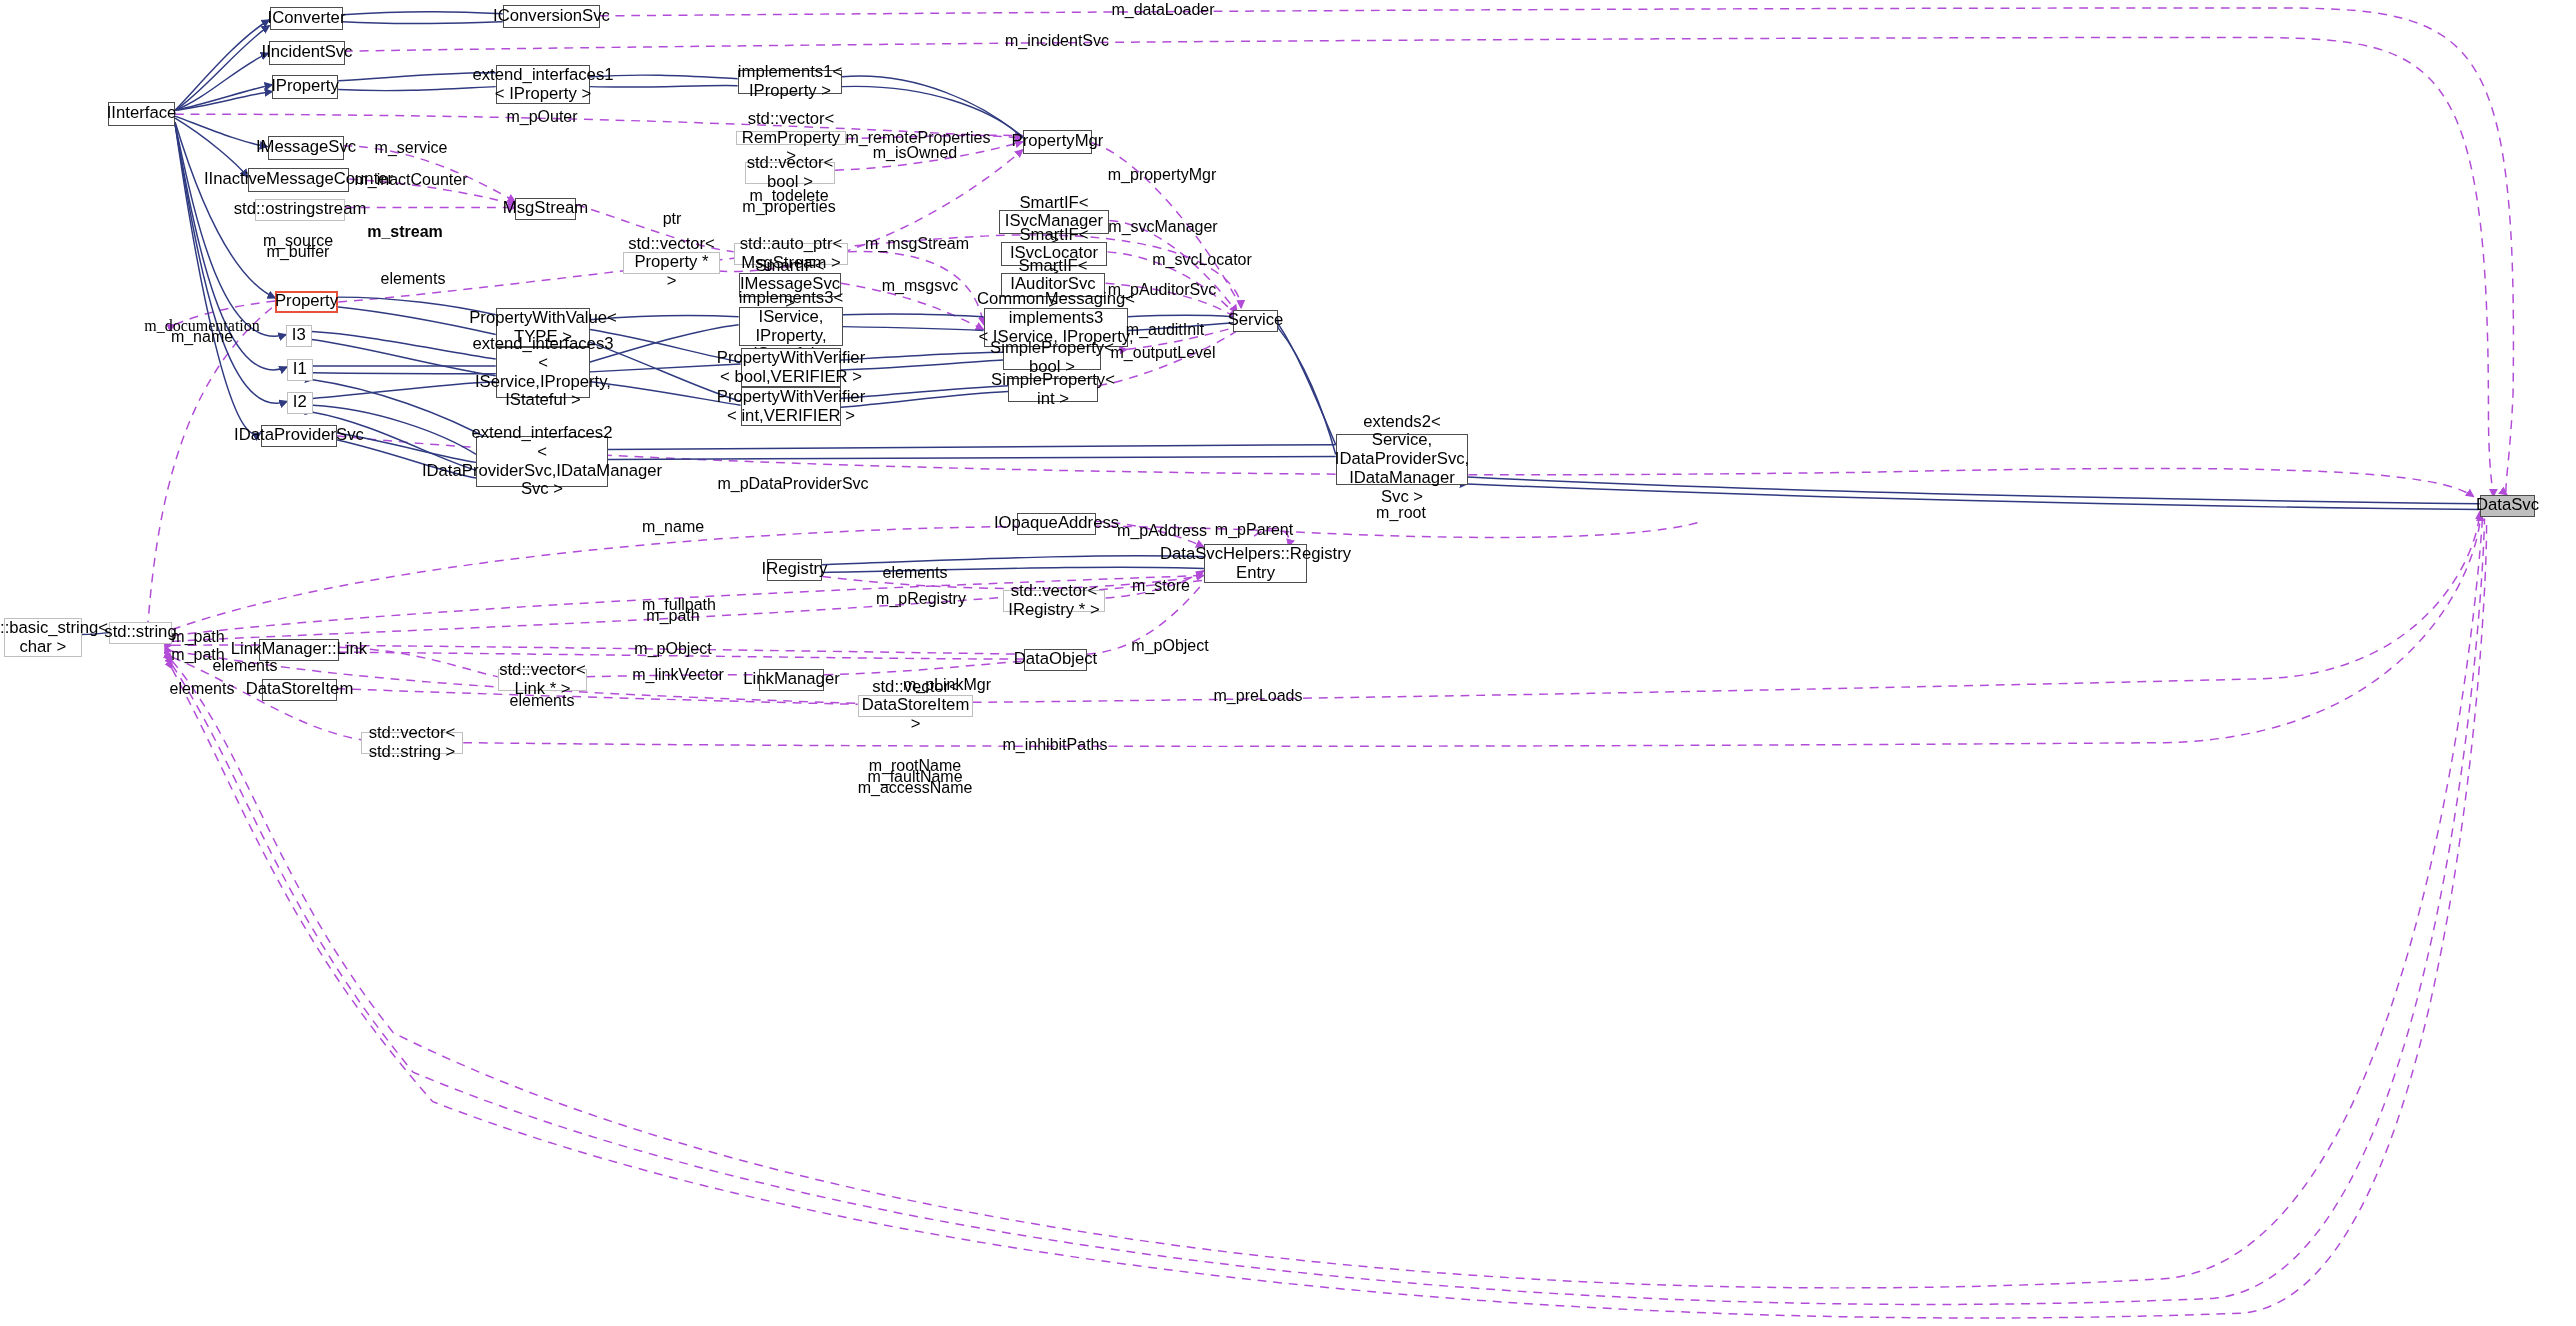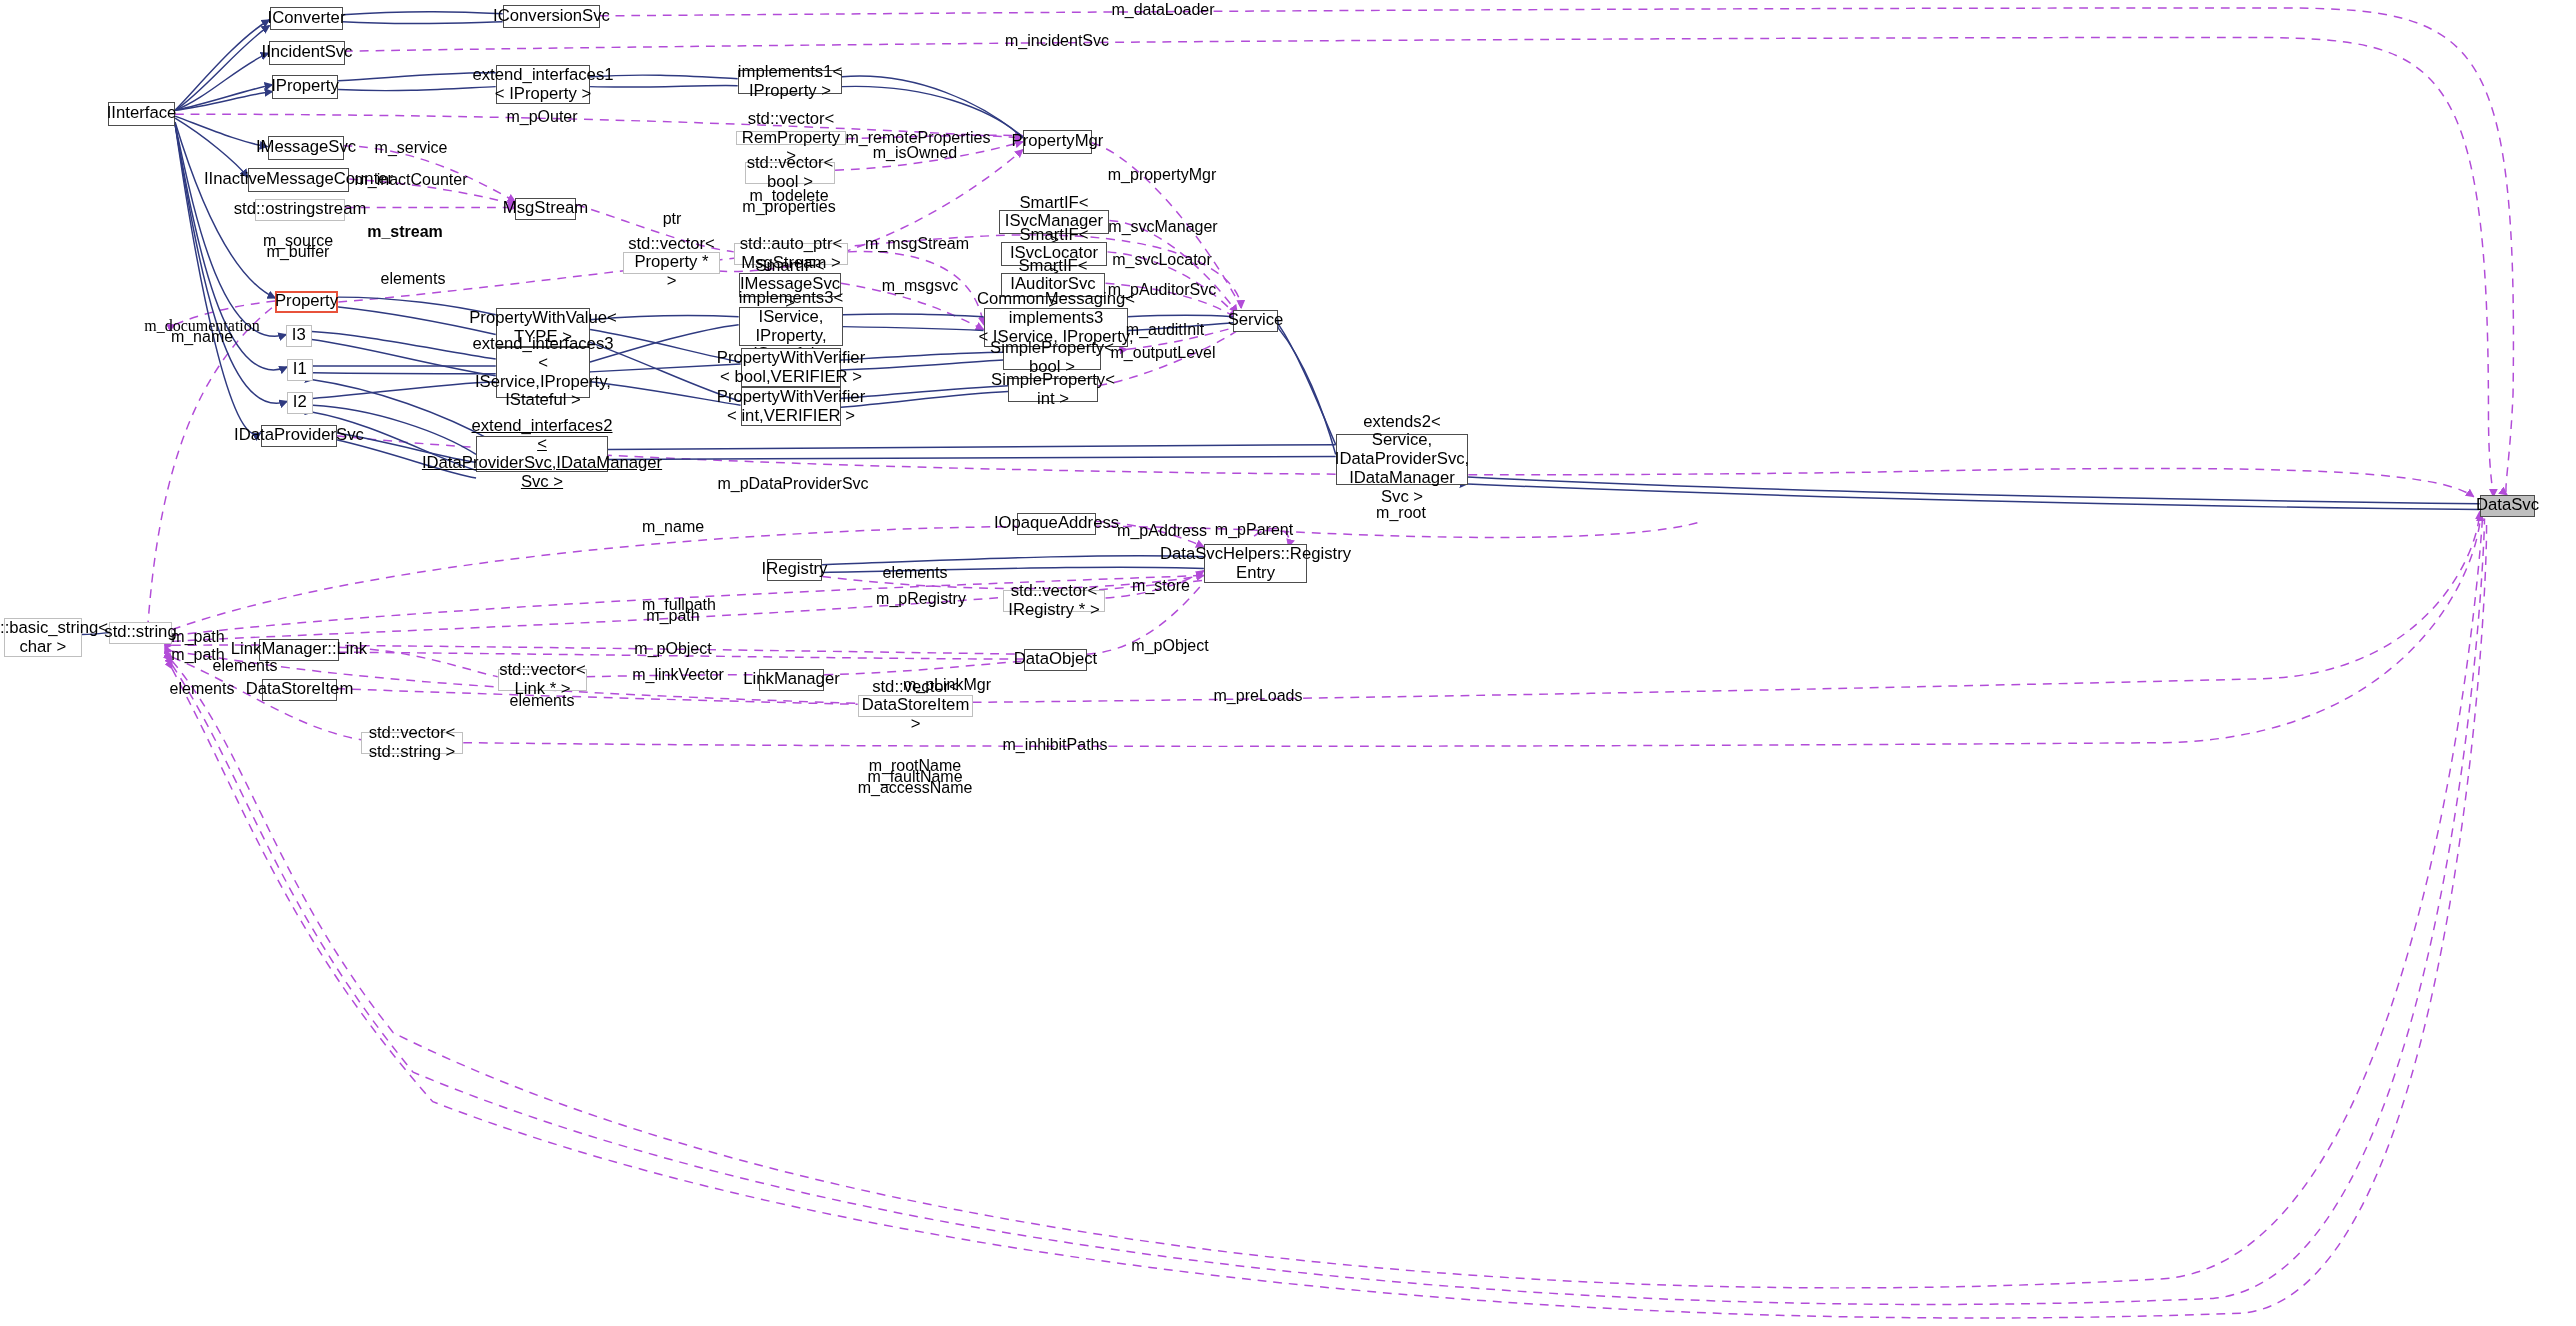--- a/index.html
+++ b/index.html
@@ -210,21 +210,21 @@
 IStateful &gt;</span></div>
       <div class="node solid" style="left: 741px; top: 348px; width: 100px; height: 39px;"><span>PropertyWithVerifier
 &lt; bool,VERIFIER &gt;</span></div>
       <div class="node solid" style="left: 1003px; top: 346px; width: 98px; height: 23.6px;"><span>SimpleProperty&lt; bool &gt;</span></div>
       <div class="node light" style="left: 287px; top: 359px; width: 25.6px; height: 21.6px;"><span>I1</span></div>
       <div class="node solid" style="left: 1008px; top: 378px; width: 90px; height: 23.6px;"><span>SimpleProperty&lt; int &gt;</span></div>
       <div class="node solid" style="left: 741px; top: 387px; width: 100px; height: 39px;"><span>PropertyWithVerifier
 &lt; int,VERIFIER &gt;</span></div>
       <div class="node light" style="left: 287px; top: 392px; width: 25.6px; height: 21.6px;"><span>I2</span></div>
       <div class="node solid" style="left: 261px; top: 425px; width: 76px; height: 21.6px;"><span>IDataProviderSvc</span></div>
-      <div class="node solid" style="left: 476px; top: 436px; width: 132px; height: 36px; text-decoration: underline;"><span>extend_interfaces2
+      <div class="node solid" style="left: 476px; top: 436px; width: 132px; height: 51px;"><span>extend_interfaces2
 &lt; IDataProviderSvc,IDataManager
 Svc &gt;</span></div>
       <div class="node solid" style="left: 1336px; top: 434px; width: 132px; height: 51px;"><span>extends2&lt; Service,
 IDataProviderSvc, IDataManager
 Svc &gt;</span></div>
       <div class="node highlight-fill" style="left: 2480px; top: 495px; width: 55px; height: 21.6px;"><span>DataSvc</span></div>
       <div class="node solid" style="left: 1017px; top: 513px; width: 79px; height: 21.6px;"><span>IOpaqueAddress</span></div>
       <div class="node solid" style="left: 1204px; top: 544px; width: 103px; height: 39px;"><span>DataSvcHelpers::Registry
 Entry</span></div>
       <div class="node solid" style="left: 767px; top: 559px; width: 55px; height: 21.6px;"><span>IRegistry</span></div>
@@ -248,21 +248,21 @@
       <div class="edge-label" style="left: 918px; top: 129px;">m_remoteProperties</div>
       <div class="edge-label" style="left: 915px; top: 144px;">m_isOwned</div>
       <div class="edge-label" style="left: 1162px; top: 166px;">m_propertyMgr</div>
       <div class="edge-label" style="left: 411px; top: 171px;">m_inactCounter</div>
       <div class="edge-label" style="left: 405px; top: 223px; font-weight: bold;">m_stream</div>
       <div class="edge-label" style="left: 789px; top: 187px;">m_todelete</div>
       <div class="edge-label" style="left: 789px; top: 198px;">m_properties</div>
       <div class="edge-label" style="left: 672px; top: 210px;">ptr</div>
       <div class="edge-label" style="left: 1163px; top: 218px;">m_svcManager</div>
       <div class="edge-label" style="left: 917px; top: 235px;">m_msgStream</div>
-      <div class="edge-label" style="left: 1162px; top: 251px;">m_svcLocator</div>
+      <div class="edge-label" style="left: 1202px; top: 251px;">m_svcLocator</div>
       <div class="edge-label" style="left: 298px; top: 232px;">m_source</div>
       <div class="edge-label" style="left: 298px; top: 243px;">m_buffer</div>
       <div class="edge-label" style="left: 920px; top: 277px;">m_msgsvc</div>
       <div class="edge-label" style="left: 1162px; top: 281px;">m_pAuditorSvc</div>
       <div class="edge-label" style="left: 413px; top: 270px;">elements</div>
       <div class="edge-label" style="left: 202px; top: 317px; font-family: Liberation Serif, serif;">m_documentation</div>
       <div class="edge-label" style="left: 202px; top: 328px;">m_name</div>
       <div class="edge-label" style="left: 1165px; top: 321px;">m_auditInit</div>
       <div class="edge-label" style="left: 1163px; top: 344px;">m_outputLevel</div>
       <div class="edge-label" style="left: 793px; top: 475px;">m_pDataProviderSvc</div>

